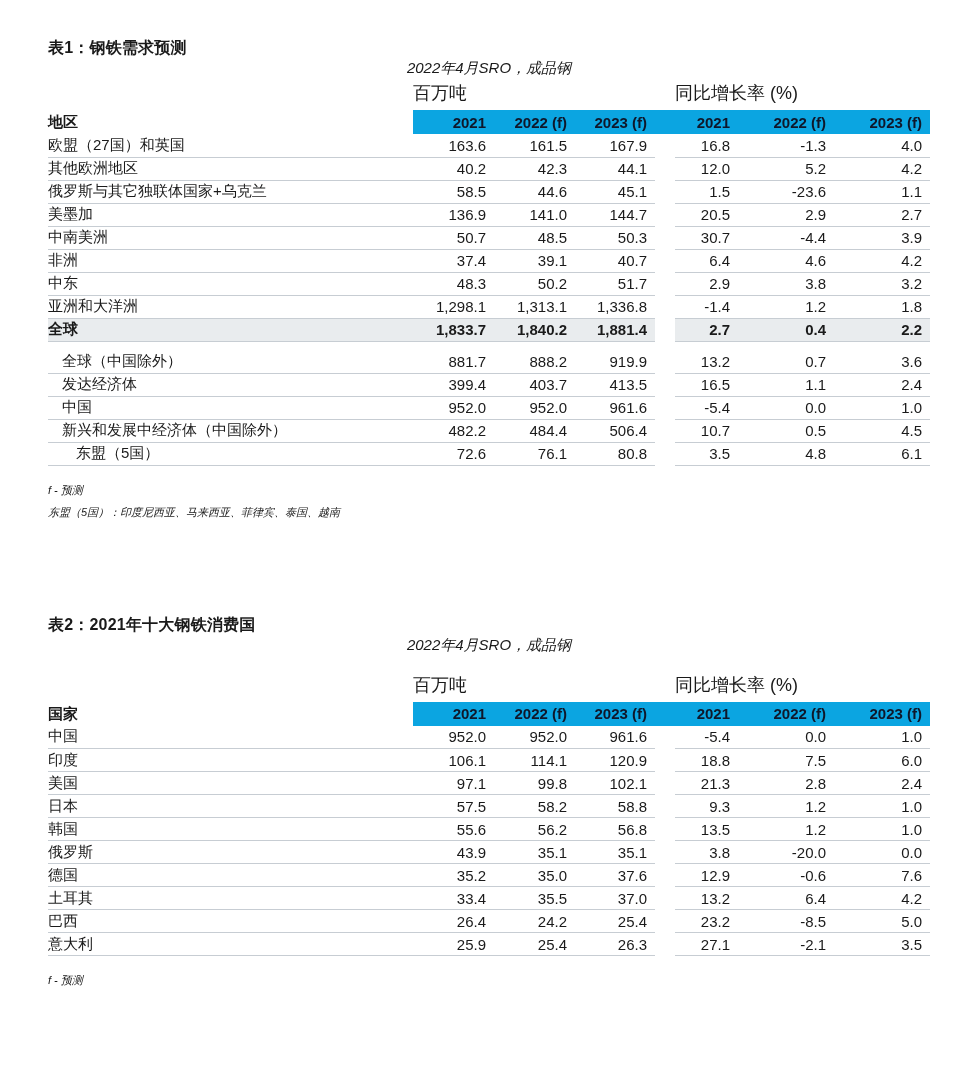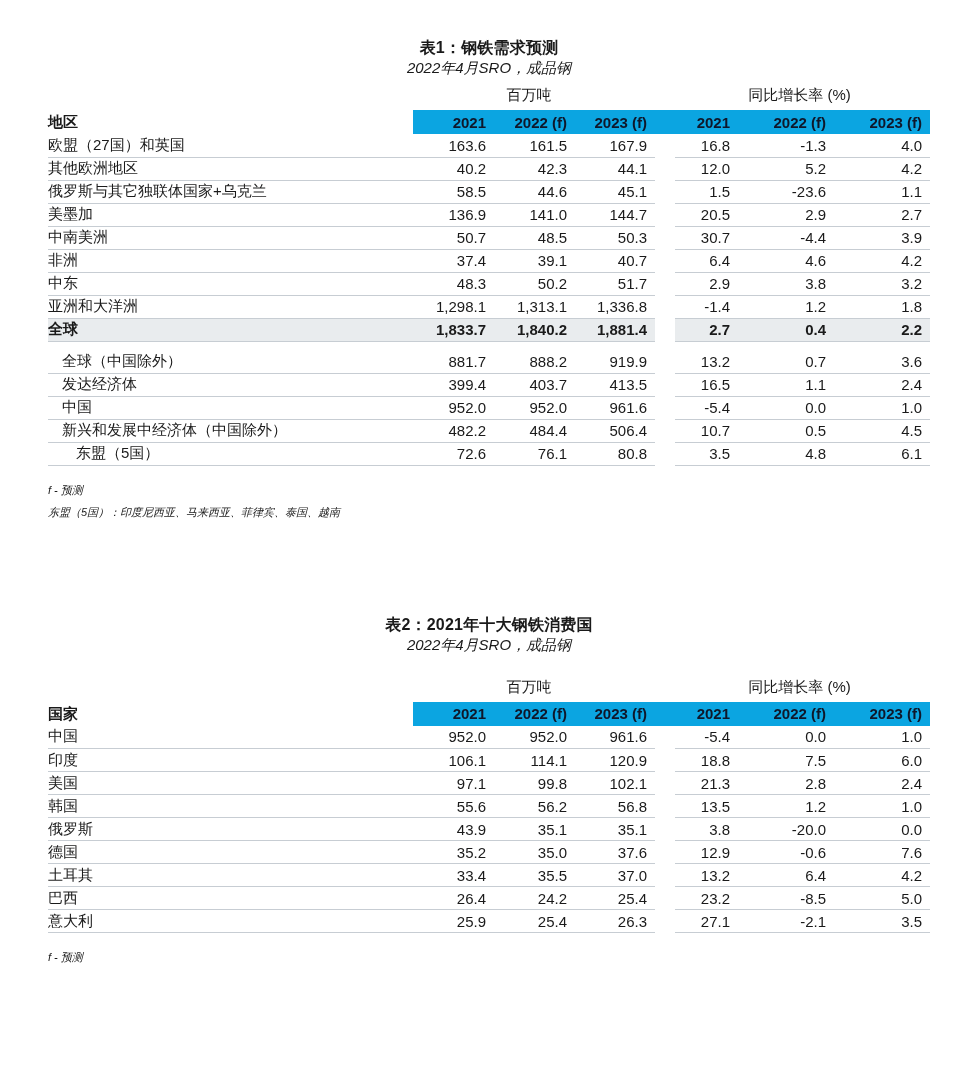--- a/index.html
+++ b/index.html
@@ -9,41 +9,41 @@
   }
   *{box-sizing:border-box;}
   html,body{margin:0;padding:0;}
   body{
     width:957px;height:1091px;background:#ffffff;overflow:hidden;
     font-family:"Liberation Sans","DejaVu Sans",sans-serif;
     color:#1a1a1a;
   }
   .page{width:957px;height:1091px;padding:38px 27px 0 48px;}
   .tbl-title{
-    font-size:16px;font-weight:bold;text-align:center;line-height:20px;
+    font-size:16px;font-weight:bold;text-align:left;line-height:20px;
     letter-spacing:0.2px;
   }
   .tbl-subtitle{
     font-size:15px;text-align:center;line-height:20px;font-style:italic;
   }
   table{
     width:882px;border-collapse:collapse;table-layout:fixed;
     margin-top:0;
   }
   col.c-label{width:365px;}
   col.c-n1{width:81px;}
   col.c-n2{width:81px;}
   col.c-n3{width:80px;}
   col.c-gap{width:20px;}
   col.c-n4{width:63px;}
   col.c-n5{width:96px;}
   col.c-n6{width:96px;}
   .units-row td{
-    vertical-align:bottom;padding:0 10px 5px 0;font-size:15px;
-    text-align:center;white-space:nowrap;
+    vertical-align:bottom;padding:0 10px 5px 0;font-size:18px;
+    text-align:left;white-space:nowrap;
   }
   .t1 .units-row td{height:32px;}
   .t2 .units-row td{height:47px;}
   .units-row td.unit-right{padding-right:6px;}
   .head-row th{
     background:var(--accent);color:#0f172a;font-size:15px;font-weight:bold;
     text-align:right;padding:0 8px 0 0;height:24px;white-space:nowrap;
   }
   .head-row th.row-header-cell{
     background:#ffffff;color:#1a1a1a;text-align:left;padding:0 0 2px 0;
@@ -319,20 +319,30 @@
             <td class="label-cell ind0">美国</td>
             <td class="num-cell">97.1</td>
             <td class="num-cell">99.8</td>
             <td class="num-cell">102.1</td>
             <td class="gap-cell"></td>
             <td class="num-cell">21.3</td>
             <td class="num-cell">2.8</td>
             <td class="num-cell">2.4</td>
           </tr>
           <tr class="data-row">
+            <td class="label-cell ind0">日本</td>
+            <td class="num-cell">57.5</td>
+            <td class="num-cell">58.2</td>
+            <td class="num-cell">58.8</td>
+            <td class="gap-cell"></td>
+            <td class="num-cell">9.3</td>
+            <td class="num-cell">1.2</td>
+            <td class="num-cell">1.0</td>
+          </tr>
+          <tr class="data-row">
             <td class="label-cell ind0">韩国</td>
             <td class="num-cell">55.6</td>
             <td class="num-cell">56.2</td>
             <td class="num-cell">56.8</td>
             <td class="gap-cell"></td>
             <td class="num-cell">13.5</td>
             <td class="num-cell">1.2</td>
             <td class="num-cell">1.0</td>
           </tr>
           <tr class="data-row">

